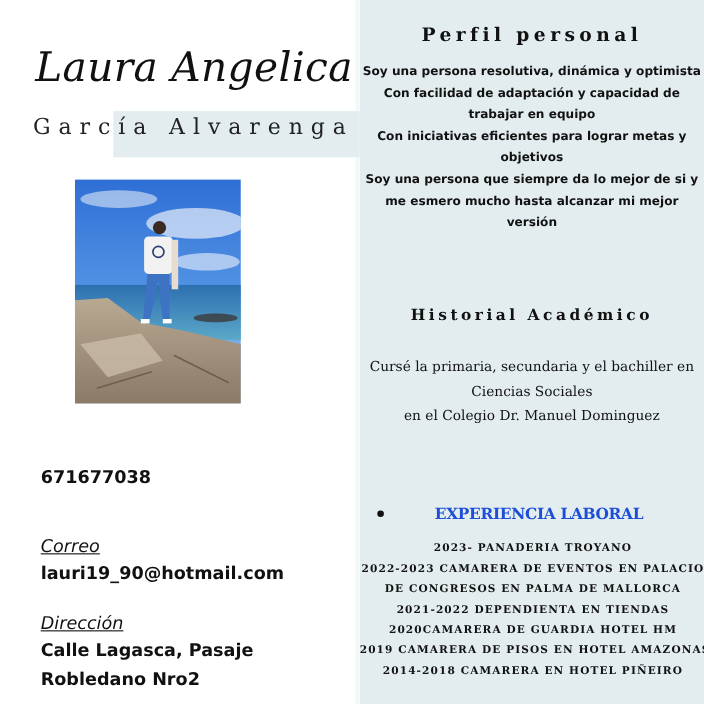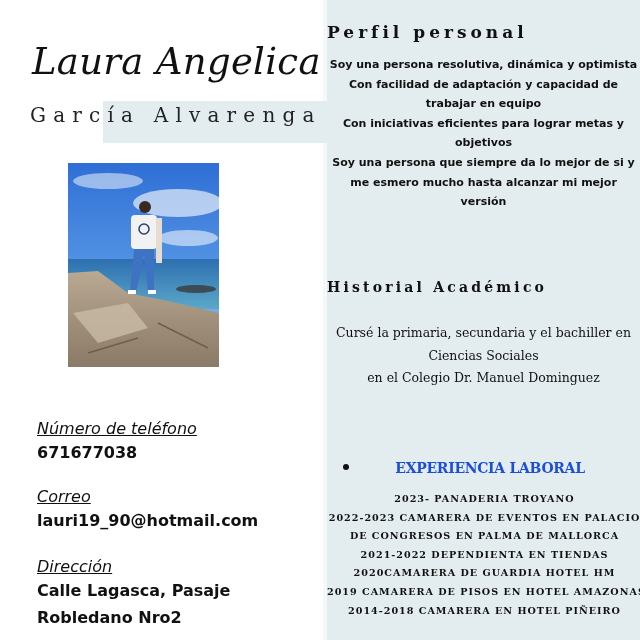--- a/index.html
+++ b/index.html
@@ -11,21 +11,21 @@
     .first-name { position:absolute; left:32px; top:40px; font-family:"DejaVu Serif", serif; font-style:italic; font-size:37px; letter-spacing:0.3px; color:#111; white-space:nowrap; }
     .surname { position:absolute; left:30px; top:103px; font-family:"DejaVu Serif", serif; font-size:20px; letter-spacing:7.2px; color:#222; white-space:nowrap; }
 
     .photo { position:absolute; left:68px; top:163px; width:151px; height:204px; overflow:hidden; }
     .photo svg { display:block; }
 
     .contact { position:absolute; left:37px; }
     .contact-label { font-family:"DejaVu Sans", sans-serif; font-style:italic; font-size:16px; text-decoration:underline; color:#111; white-space:nowrap; }
     .contact-value { font-family:"DejaVu Sans", sans-serif; font-weight:bold; font-size:16px; color:#111; white-space:nowrap; line-height:29px; }
 
-    .section-title { position:absolute; left:327px; width:313px; text-align:left; font-family:"DejaVu Serif", serif; font-weight:bold; color:#111; white-space:nowrap; }
+    .section-title { position:absolute; left:327px; width:313px; text-align:center; font-family:"DejaVu Serif", serif; font-weight:bold; color:#111; white-space:nowrap; }
     .profile-title { top:22px; font-size:17px; letter-spacing:4px; }
     .academic-title { top:279px; font-size:14px; letter-spacing:3.2px; }
     .para { position:absolute; left:327px; width:313px; text-align:center; color:#111; }
     .profile-text { top:55px; font-family:"DejaVu Sans", sans-serif; font-weight:bold; font-size:11px; line-height:19.6px; }
     .profile-text div { white-space:nowrap; }
     .academic-text { top:322px; font-family:"DejaVu Serif", serif; font-size:12.5px; line-height:22.5px; }
     .academic-text div { white-space:nowrap; }
 
     .bullet { position:absolute; left:343px; top:464px; width:6px; height:6px; border-radius:50%; background:#111; }
     .exp-title { position:absolute; left:355px; width:270px; top:460px; text-align:center; font-family:"DejaVu Serif", serif; font-weight:bold; font-size:14px; color:#1d4ed8; white-space:nowrap; letter-spacing:-0.3px; }
@@ -73,21 +73,20 @@
     <rect x="63" y="52" width="26" height="34" rx="4" fill="#f2f2f2"></rect>
     <circle cx="76" cy="66" r="5" fill="none" stroke="#2c3e73" stroke-width="1.5"></circle>
     <rect x="88" y="55" width="6" height="45" fill="#e7dcd0"></rect>
     <path d="M66 86 L62 128 L68 129 L76 92 L80 129 L86 128 L86 86 Z" fill="#3d73c2"></path>
     <rect x="60" y="127" width="8" height="4" fill="#ffffff"></rect>
     <rect x="80" y="127" width="8" height="4" fill="#ffffff"></rect>
   </svg>
 </div>
 
 <div class="contact" style="top:419px;">
-  <div class="contact-label">Número de teléfono</div>
   <div class="contact-value">671677038</div>
 </div>
 <div class="contact" style="top:487px;">
   <div class="contact-label">Correo</div>
   <div class="contact-value">lauri19_90@hotmail.com</div>
 </div>
 <div class="contact" style="top:557px;">
   <div class="contact-label">Dirección</div>
   <div class="contact-value">Calle Lagasca, Pasaje</div>
   <div class="contact-value" style="margin-top:-2px;">Robledano Nro2</div>

